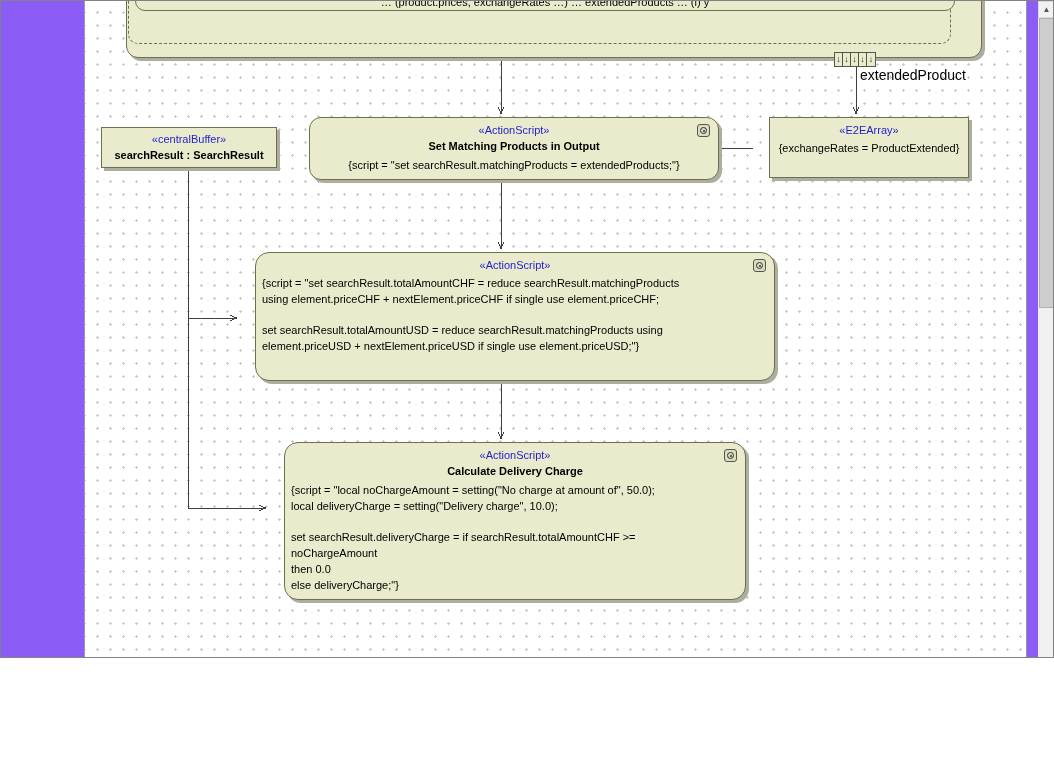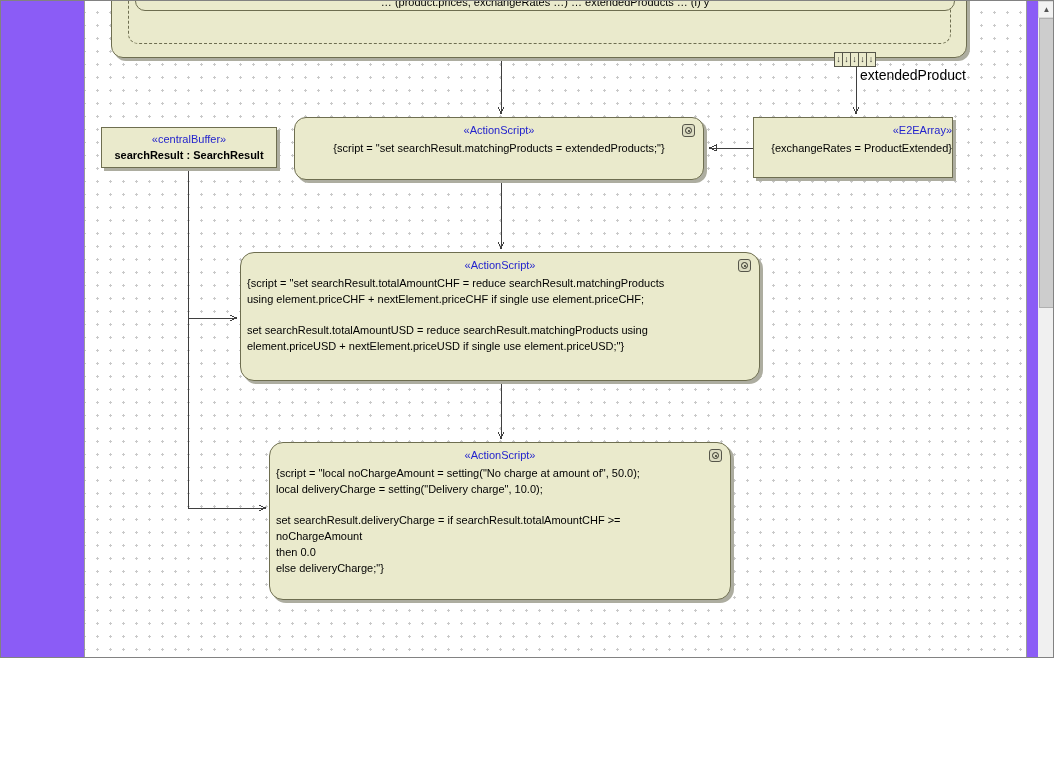--- a/index.html
+++ b/index.html
@@ -16,21 +16,21 @@
     background-size:13px 13px;background-position:6px 6px;z-index:1;
   }
   .edges{position:absolute;left:0;top:0;width:1054px;height:777px;z-index:2;}
   .edges path{fill:none;stroke:#3f3f3f;stroke-width:1;shape-rendering:crispEdges;}
 
   .node{
     position:absolute;background:#eaeacc;border:1px solid #6e6e50;
     box-shadow:3px 3px 0 #adada0;box-sizing:border-box;text-align:center;
     font-size:11px;z-index:3;
   }
-  .rounded{border-radius:12px;}
+  .rounded{border-radius:12px;margin-left:15px;}
   .stereo{color:#2323cd;line-height:16px;padding-top:4px;}
   .ttl{font-weight:bold;line-height:17px;}
   .script{white-space:pre;line-height:15.8px;margin-top:3px;}
   .script.left{text-align:left;padding-left:6px;}
   .node-icon{
     position:absolute;top:6px;right:8px;width:13px;height:13px;
     border:1px solid #56564a;border-radius:3px;background:#dcdcc2;box-sizing:border-box;
   }
   .node-icon::before{
     content:"";position:absolute;left:2px;top:2px;width:5px;height:5px;
@@ -61,21 +61,21 @@
     border:1px solid #56564a;background:#eaeacc;z-index:6;box-sizing:content-box;
   }
   .pin-cell{
     width:8px;height:13px;font-size:9px;line-height:12px;text-align:center;
     border-right:1px solid #56564a;color:#222;box-sizing:border-box;
   }
   .pin-cell:last-child{border-right:none;}
   .pin-label{position:absolute;left:859px;top:66px;font-size:14px;z-index:6;}
 
   .n-setmatch{left:293px;top:116px;width:410px;height:63px;}
-  .n-e2e{left:752px;top:116px;width:200px;height:61px;text-align:right;}
+  .n-e2e{left:768px;top:116px;width:200px;height:61px;}
   .n-buffer{left:100px;top:126px;width:176px;height:41px;}
   .n-buffer .stereo{padding-top:3px;}
   .n-sums{left:239px;top:251px;width:520px;height:129px;border-radius:14px;}
   .n-delivery{left:268px;top:441px;width:462px;height:158px;border-radius:14px;}
 
   
   .scroll-v{position:absolute;left:1037px;top:0;width:17px;height:749px;background:#f0f0f0;z-index:10;}
   .scroll-h{position:absolute;left:0;top:749px;width:1037px;height:17px;background:#f0f0f0;z-index:10;}
   .corner{position:absolute;left:1037px;top:749px;width:17px;height:17px;background:#f0f0f0;z-index:10;}
   .scroll-btn{
@@ -118,20 +118,21 @@
     <div class="pin-cell">↓</div>
     <div class="pin-cell">↓</div>
     <div class="pin-cell">↓</div>
     <div class="pin-cell">↓</div>
   </div>
   <div class="pin-label">extendedProduct</div>
 
   <div class="node rounded n-setmatch">
     <span class="node-icon"></span>
     <div class="stereo">«ActionScript»</div>
+    <div class="ttl">Set Matching Products in Output</div>
     <div class="script">{script = "set searchResult.matchingProducts = extendedProducts;"}</div>
   </div>
 
   <div class="node n-e2e">
     <div class="stereo">«E2EArray»</div>
     <div class="script">{exchangeRates = ProductExtended}</div>
   </div>
 
   <div class="node n-buffer">
     <div class="stereo">«centralBuffer»</div>
@@ -144,20 +145,21 @@
     <div class="script left">{script = "set searchResult.totalAmountCHF = reduce searchResult.matchingProducts
 using element.priceCHF + nextElement.priceCHF if single use element.priceCHF;
 
 set searchResult.totalAmountUSD = reduce searchResult.matchingProducts using
 element.priceUSD + nextElement.priceUSD if single use element.priceUSD;"}</div>
   </div>
 
   <div class="node rounded n-delivery">
     <span class="node-icon"></span>
     <div class="stereo">«ActionScript»</div>
+    <div class="ttl">Calculate Delivery Charge</div>
     <div class="script left">{script = "local noChargeAmount = setting("No charge at amount of", 50.0);
 local deliveryCharge = setting("Delivery charge", 10.0);
 
 set searchResult.deliveryCharge = if searchResult.totalAmountCHF &gt;=
 noChargeAmount
 then 0.0
 else deliveryCharge;"}</div>
   </div>
 
   <div class="scroll-v">

